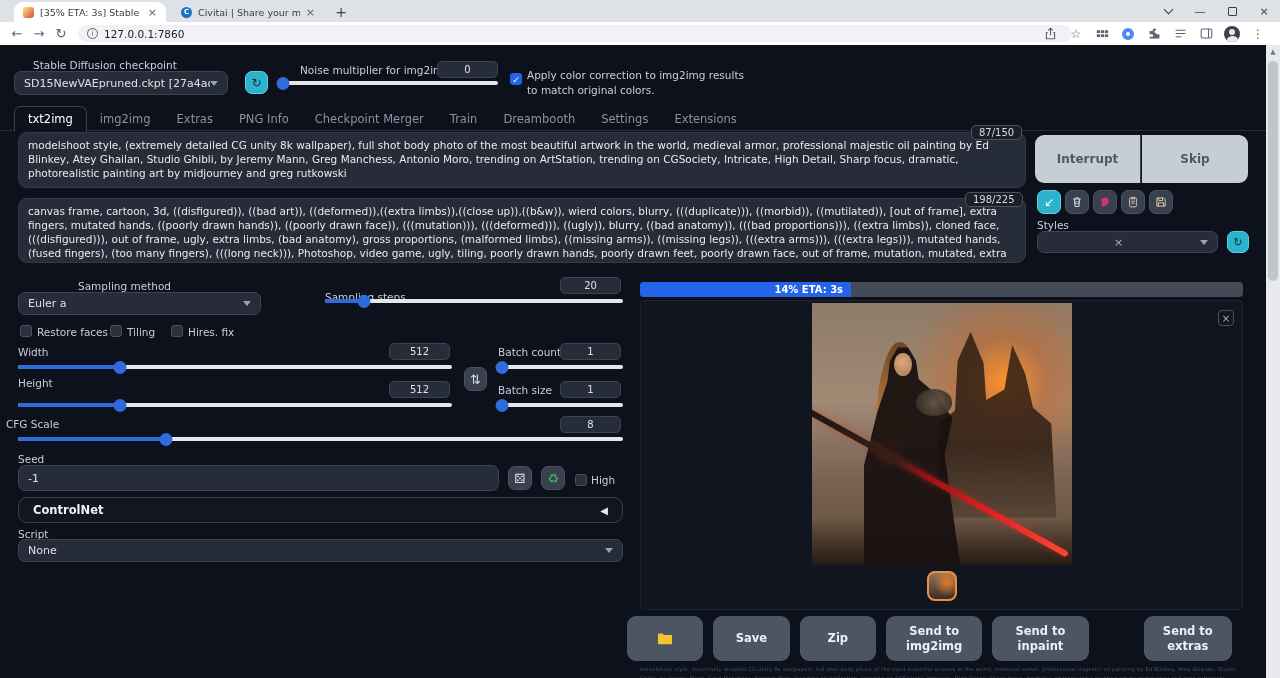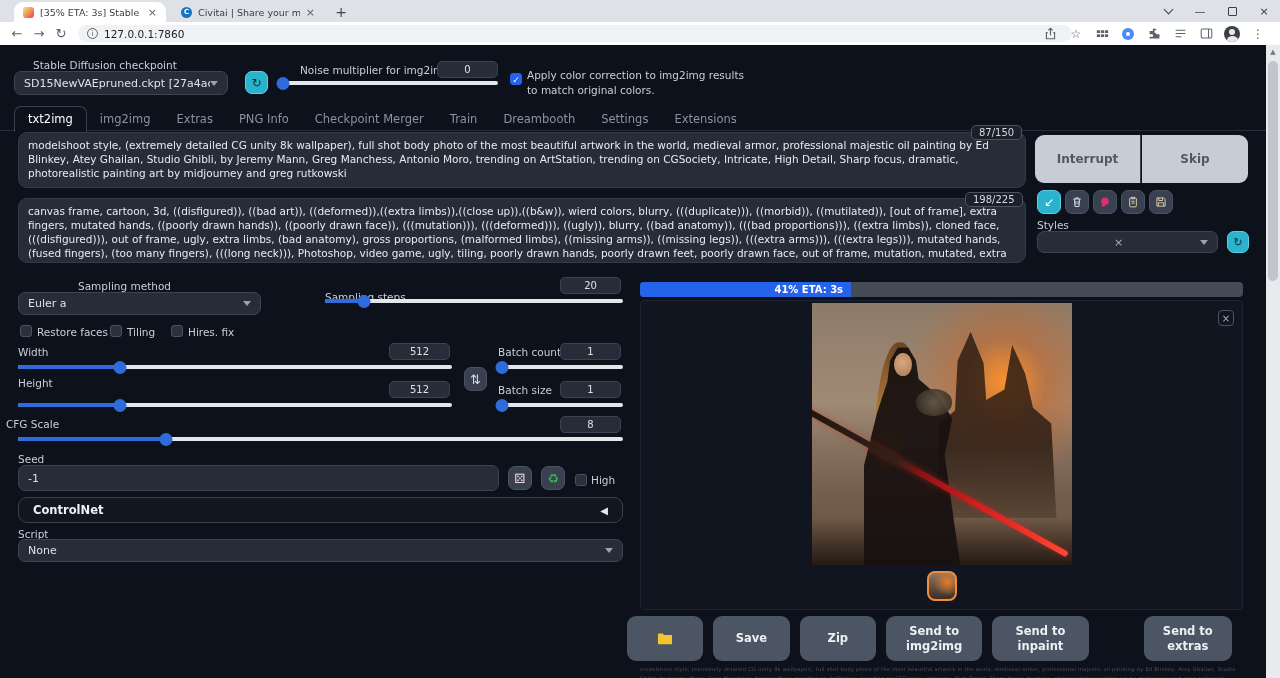--- a/index.html
+++ b/index.html
@@ -354,21 +354,21 @@
     </div>
 
     <span class="lbl" style="left:18px;top:483px;">Script</span>
     <div class="dd" style="left:18px;top:494px;width:605px;height:23px;">
       <span>None</span>
       <span class="caret"></span>
     </div>
 
     <div class="progress">
       <div class="pfill" style="width: 35%;">
-        <span class="ptext">41% ETA: 3s</span>
+        <span class="ptext">14% ETA: 3s</span>
       </div>
     </div>
 
     <div class="preview">
       <span class="xbtn">×</span>
     </div>
 
     <div class="genimg">
       <div class="castle"></div>
       <div class="fog"></div>

